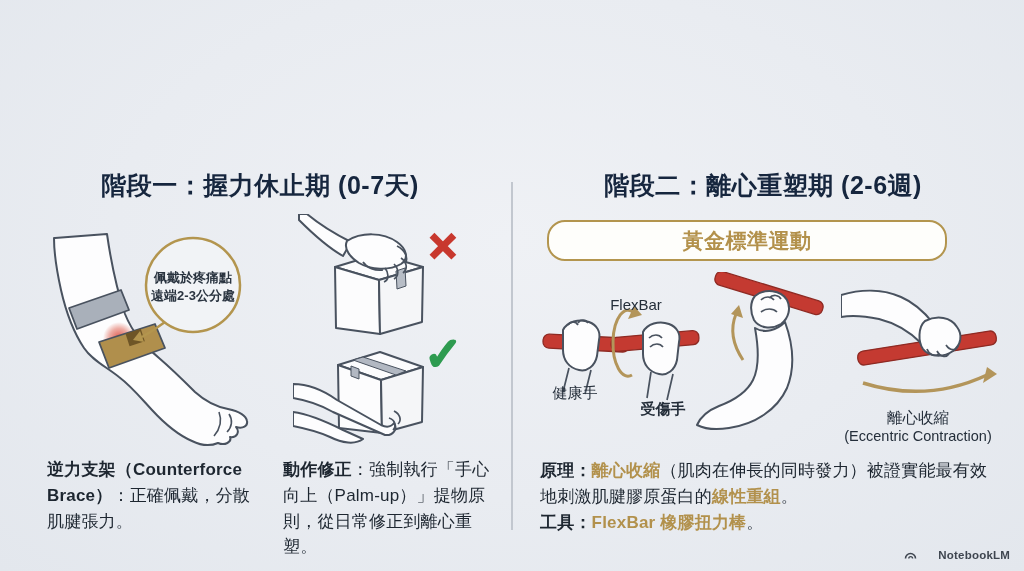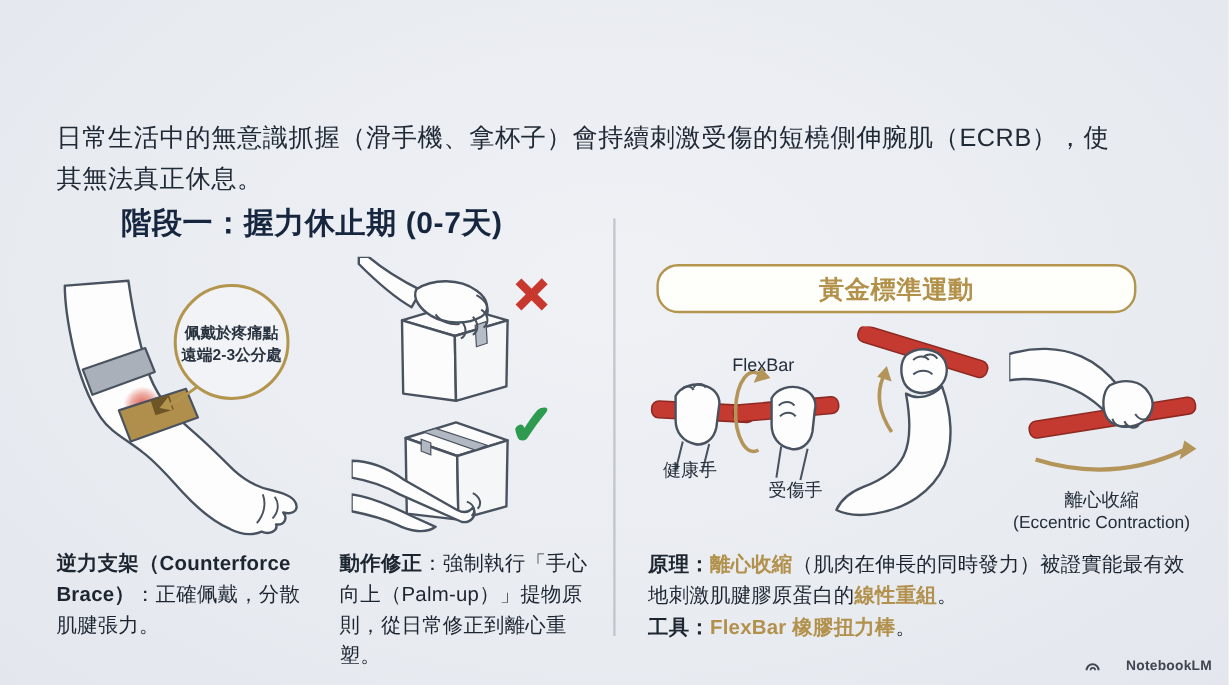--- a/index.html
+++ b/index.html
@@ -41,35 +41,35 @@
   .caption b{font-weight:800;}
   .caption .gold{color:#b2914c;font-weight:800;}
   .caption p{margin:0;}
   .cap-brace{left:47px;top:457px;width:218px;}
   .cap-motion{left:283px;top:457px;width:222px;}
   .cap-principle{left:540px;top:458px;width:462px;}
   .ecc-zh{left:838px;top:409px;width:160px;font-size:15.5px;}
   .ecc-en{left:808px;top:428px;width:220px;font-size:14.5px;}
   .lbl-flexbar{left:593px;top:296px;width:86px;}
   .lbl-healthy{left:540px;top:384px;width:70px;}
-  .lbl-injured{left:628px;top:400px;width:70px;}
+  .lbl-injured{left:628px;top:400px;width:70px;font-weight:bold;}
   .footer{
     right:14px;top:548px;display:flex;align-items:center;gap:21px;
     font-size:11.5px;font-weight:700;color:#3f4650;letter-spacing:0.2px;
   }
   svg{display:block;}
 </style>
 </head>
 <body>
 
 <div class="canvas">
 
-  <div class="abs subtitle">日常生活中的無意識抓握（滑手機、拿杯子）會持續刺激受傷的短橈側伸腕肌（ECRB），使其無法真正休息。</div>
 
   <div class="abs col-header left">階段一：握力休止期 (0-7天)</div>
+  <div class="abs col-header right">階段二：離心重塑期 (2-6週)</div>
   <div class="abs divider"></div>
 
   <div class="abs badge">
     <span class="gold">黃金標準運動</span>
   </div>
 
   <svg class="abs" style="left:35px;top:232px" width="235" height="218" viewBox="0 0 235 218">
     <defs>
       <radialGradient id="pain" cx="50%" cy="50%" r="50%">
         <stop offset="0%" stop-color="#dd4a40" stop-opacity="0.95"></stop>

